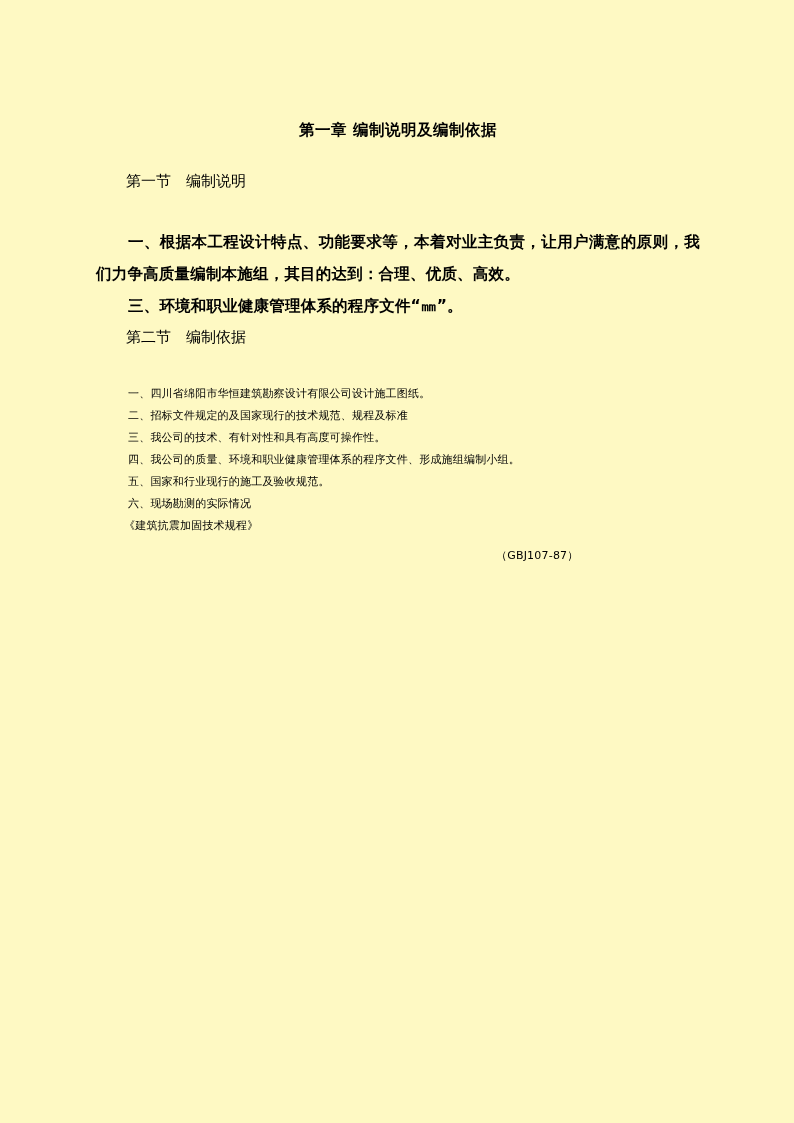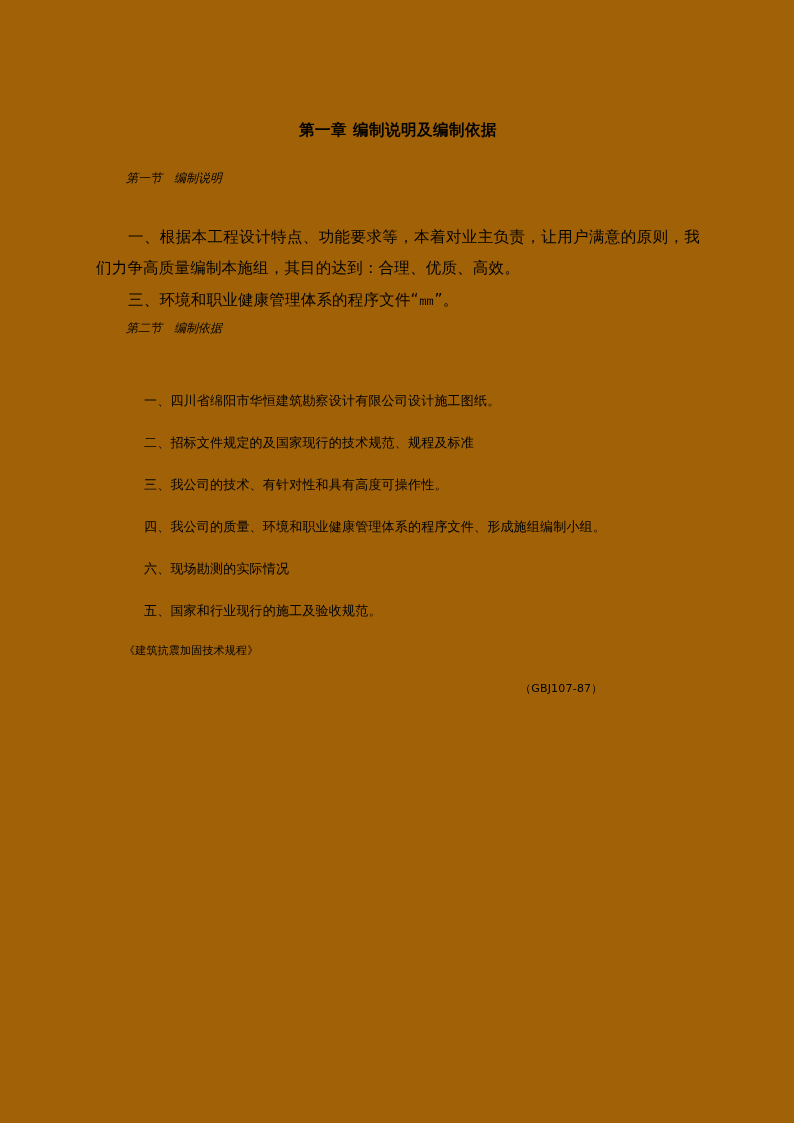--- a/index.html
+++ b/index.html
@@ -3,21 +3,21 @@
 <meta charset="utf-8">
 <style>
   html, body {
     margin: 0;
     padding: 0;
     background: #ffffff;
   }
   .page {
     width: 794px;
     height: 1123px;
-    background: #a16207;
+    background: #fef9c3;
     position: relative;
     box-sizing: border-box;
     padding: 0;
     font-family: "DejaVu Sans", "Liberation Sans", sans-serif;
     color: #000000;
     overflow: hidden;
   }
   .content {
     position: absolute;
     left: 96px;
@@ -26,57 +26,56 @@
   }
   .doc-title {
     text-align: center;
     font-size: 15.5px;
     font-weight: bold;
     letter-spacing: 0.5px;
     margin: 0 0 24px 0;
     line-height: 1.6;
   }
   .section-head {
-    font-size: 12px;
+    font-size: 15px;
     line-height: 1.9;
     margin: 0 0 6px 0;
     text-indent: 30px;
-    font-style: italic;
   }
   .para {
     font-size: 15.5px;
     line-height: 2.05;
     margin: 0;
     text-indent: 32px;
     text-align: justify;
     letter-spacing: 0.2px;
+    font-weight: bold;
   }
   .list-item {
-    font-size: 13px;
+    font-size: 11px;
     line-height: 2.0;
-    margin: 16px;
+    margin: 0;
     text-indent: 32px;
     text-align: justify;
     letter-spacing: 0.2px;
   }
   .ref-row {
     font-size: 11px;
     line-height: 2.0;
     margin: 0;
     letter-spacing: 0.2px;
     display: block;
     position: relative;
     padding-left: 28px;
   }
   .ref-row .ref-code {
     position: absolute;
     left: 400px;
-    top: 16px;
+    top: 8px;
     white-space: nowrap;
-    margin-left: 24px;
   }
   .spacer-md { height: 26px; }
 </style>
 </head>
 <body>
 
 <div class="page">
   <div class="content">
 
     <h1 class="doc-title">第一章 编制说明及编制依据</h1>
@@ -89,22 +88,22 @@
     <p class="para">三、环境和职业健康管理体系的程序文件“㎜”。</p>
 
     <p class="section-head">第二节　编制依据</p>
 
     <div class="spacer-md"></div>
 
     <p class="list-item">一、四川省绵阳市华恒建筑勘察设计有限公司设计施工图纸。</p>
     <p class="list-item">二、招标文件规定的及国家现行的技术规范、规程及标准</p>
     <p class="list-item">三、我公司的技术、有针对性和具有高度可操作性。</p>
     <p class="list-item">四、我公司的质量、环境和职业健康管理体系的程序文件、形成施组编制小组。</p>
+    <p class="list-item">五、国家和行业现行的施工及验收规范。</p>
     <p class="list-item">六、现场勘测的实际情况</p>
-    <p class="list-item">五、国家和行业现行的施工及验收规范。</p>
 
     <p class="ref-row">
       <span>《建筑抗震加固技术规程》</span>
       <span class="ref-code"></span>
     </p>
     <p class="ref-row">
       <span class="ref-code">（GBJ107-87）</span>
     </p>
 
   </div>

